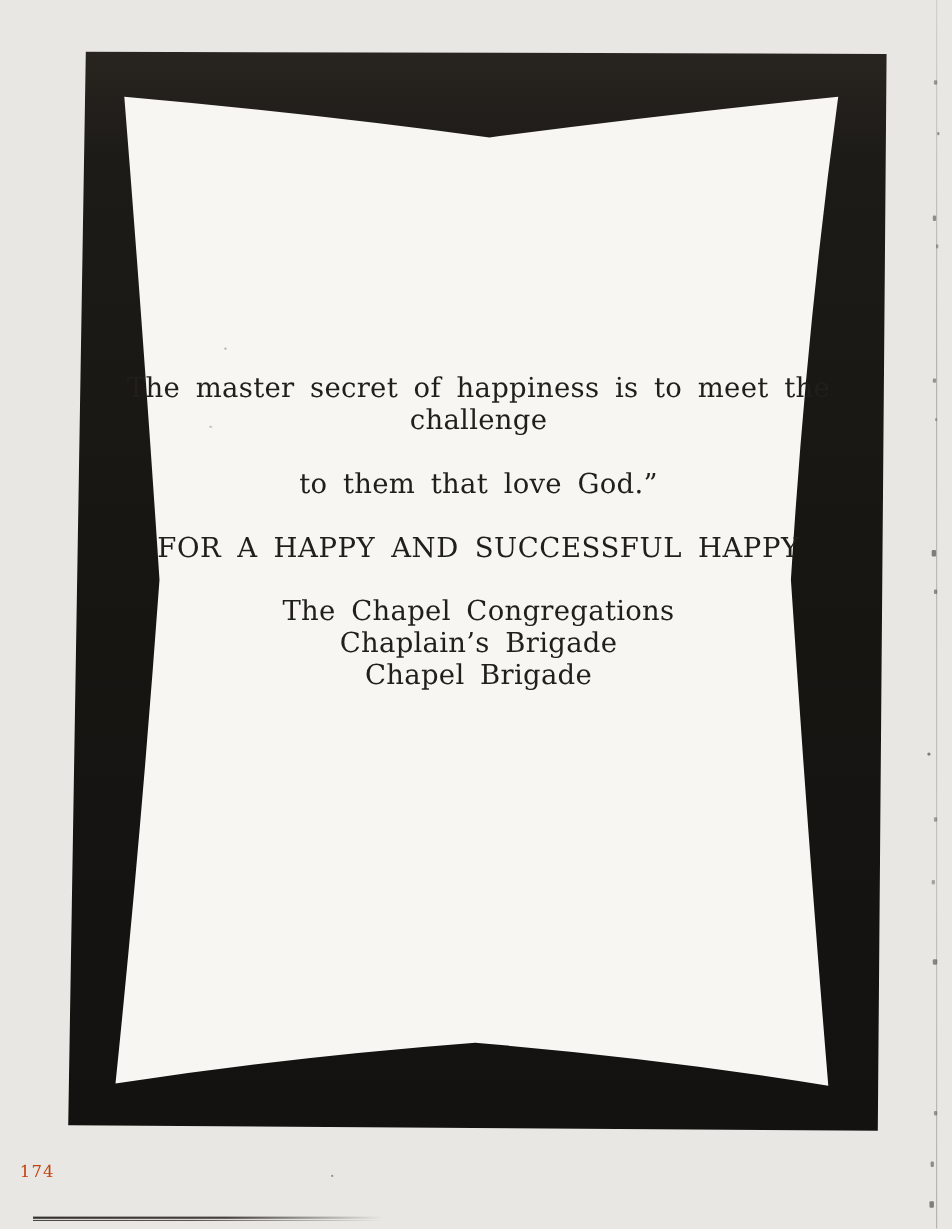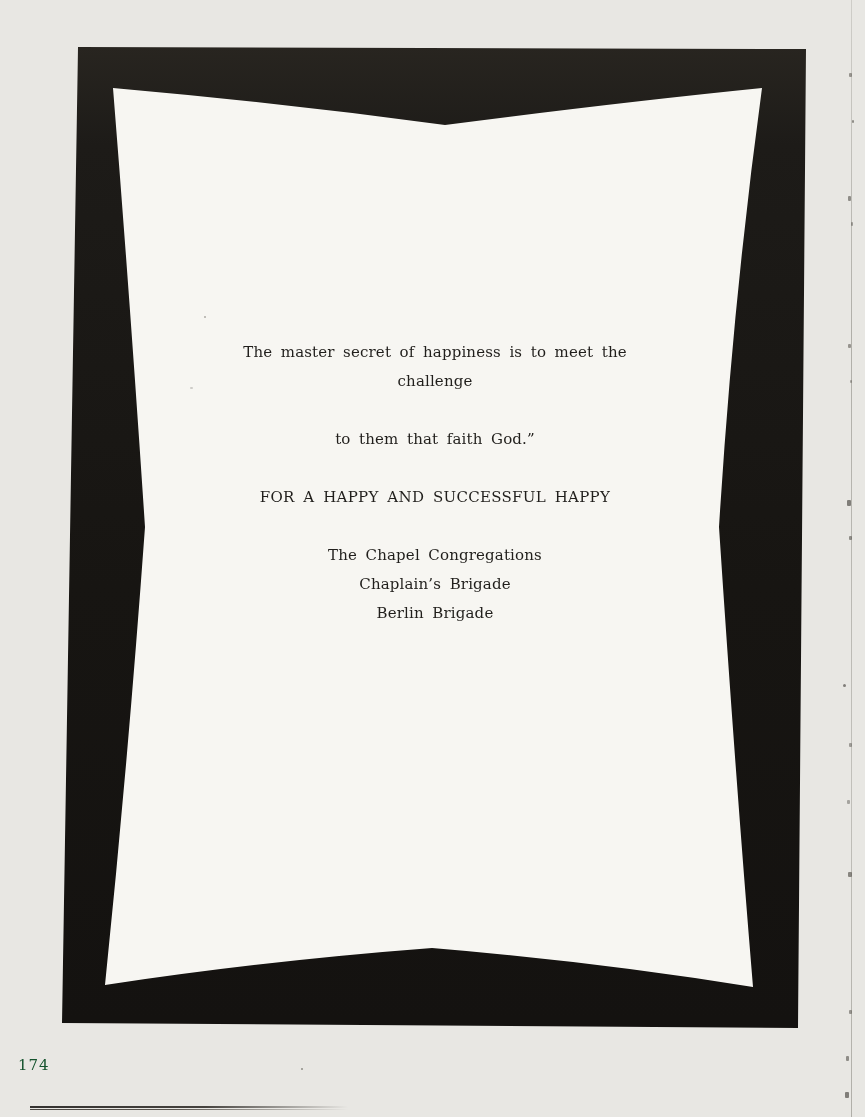--- a/index.html
+++ b/index.html
@@ -18,30 +18,30 @@
   .edge-line{
     position:absolute;top:0;left:851px;width:1px;height:100%;
     background:linear-gradient(to bottom,rgba(130,128,120,.25),rgba(120,118,110,.5) 30%,rgba(120,118,110,.35) 70%,rgba(130,128,120,.55));
   }
   .frame-svg{position:absolute;left:0;top:0;}
   .content{
     position:absolute;
     left:110px;top:338px;width:650px;
     text-align:center;
     color:#211f1c;
-    font-size:15px;
+    font-size:25px;
     line-height:29px;
     word-spacing:0.24em;
     letter-spacing:0.01em;
   }
   .block + .block{margin-top:29px;}
   .caps{letter-spacing:0.02em;}
   .page-number{
     position:absolute;left:18px;top:1056px;
-    font-size:15px;color:#14532d;letter-spacing:1px;
+    font-size:15px;color:#c2410c;letter-spacing:1px;
     word-spacing:normal;
   }
   
   .bottom-line{position:absolute;left:30px;top:1106px;width:318px;height:6px;}
   .bottom-line .l1{height:2px;background:linear-gradient(to right,#343230,#45423e 55%,rgba(90,87,82,0));}
   .bottom-line .l2{height:1px;margin-top:1px;background:linear-gradient(to right,#4a4743,#5a5650 45%,rgba(110,106,100,0));}
   .speck{position:absolute;background:#54514b;border-radius:1px;}
 </style>
 </head>
 <body>
@@ -70,29 +70,29 @@
              Q128,762 145,527
              Q130,300 113,88 Z"></path>
   </svg>
 
   <div class="content">
     <div class="block">
       <div>The master secret of happiness is to meet the</div>
       <div>challenge</div>
     </div>
     <div class="block">
-      <div>to them that faith God.”</div>
+      <div>to them that love God.”</div>
     </div>
     <div class="block caps">
       <div>FOR A HAPPY AND SUCCESSFUL HAPPY</div>
     </div>
     <div class="block">
       <div>The Chapel Congregations</div>
       <div>Chaplain’s Brigade</div>
-      <div>Berlin Brigade</div>
+      <div>Chapel Brigade</div>
     </div>
   </div>
 
   <div class="page-number">174</div>
 
   <div class="edge-line"></div>
   <div class="bottom-line">
     <div class="l1"></div>
       <div class="l2"></div>
   </div>

